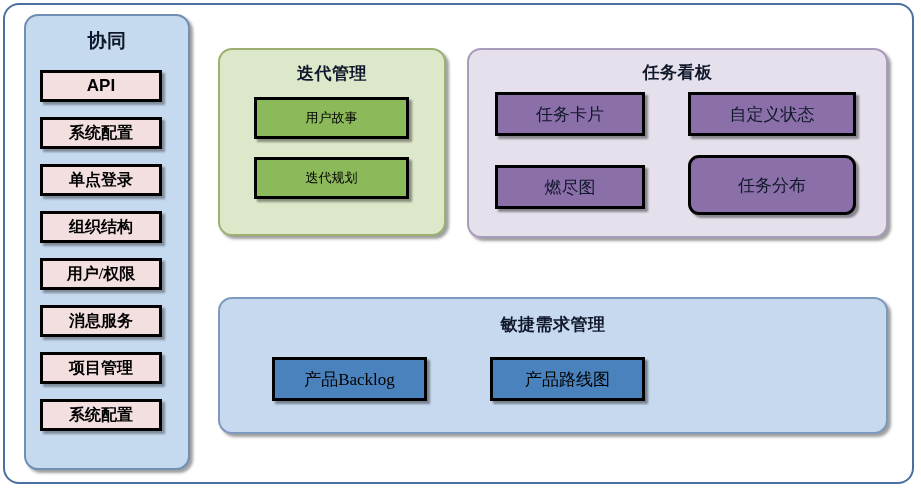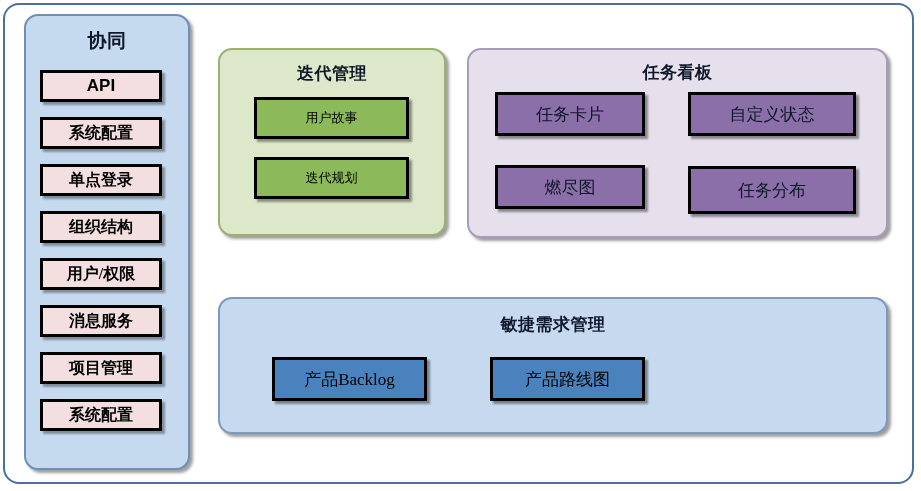--- a/index.html
+++ b/index.html
@@ -194,21 +194,21 @@
     <div class="green-box" style="left:34px; top:47px;  width:155px; height:42px;">用户故事</div>
     <div class="green-box" style="left:34px; top:107px; width:155px; height:42px;">迭代规划</div>
   </div>
 
   <div class="panel" id="panel-taskboard">
     <div class="panel-title">任务看板</div>
 
     <div class="purple-box" style="left:26px;  top:42px;  width:150px; height:44px;">任务卡片</div>
     <div class="purple-box" style="left:219px; top:42px;  width:168px; height:44px;">自定义状态</div>
     <div class="purple-box" style="left:26px;  top:115px; width:150px; height:44px;">燃尽图</div>
-    <div class="purple-box" style="left:219px; top:116px; width:168px; height:48px;">任务分布</div>
+    <div class="purple-box" style="left:219px; top:105px; width:168px; height:60px;border-radius:11px;">任务分布</div>
   </div>
 
   <div class="panel" id="panel-agile">
     <div class="panel-title">敏捷需求管理</div>
 
     <div class="blue-box" style="left:52px;  top:58px; width:155px; height:44px;">产品Backlog</div>
     <div class="blue-box" style="left:270px; top:58px; width:155px; height:44px;">产品路线图</div>
   </div>
 
 </div>

